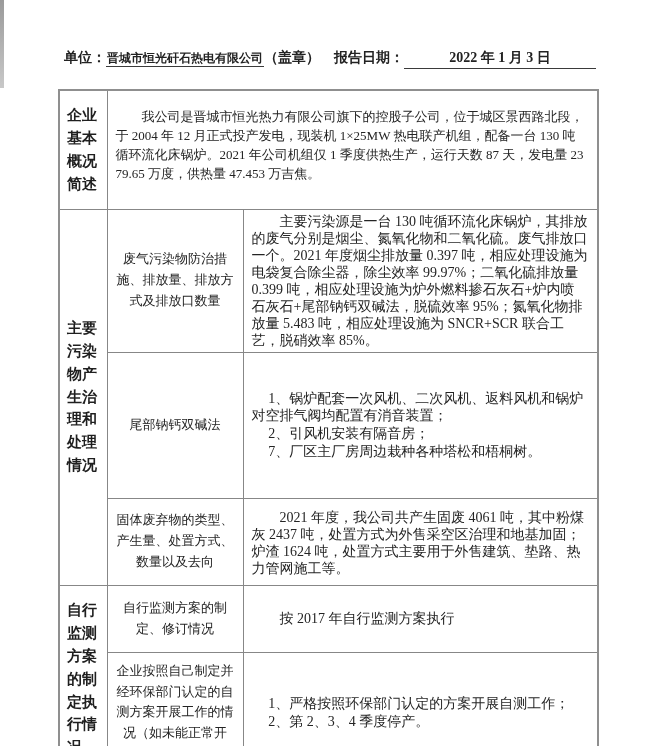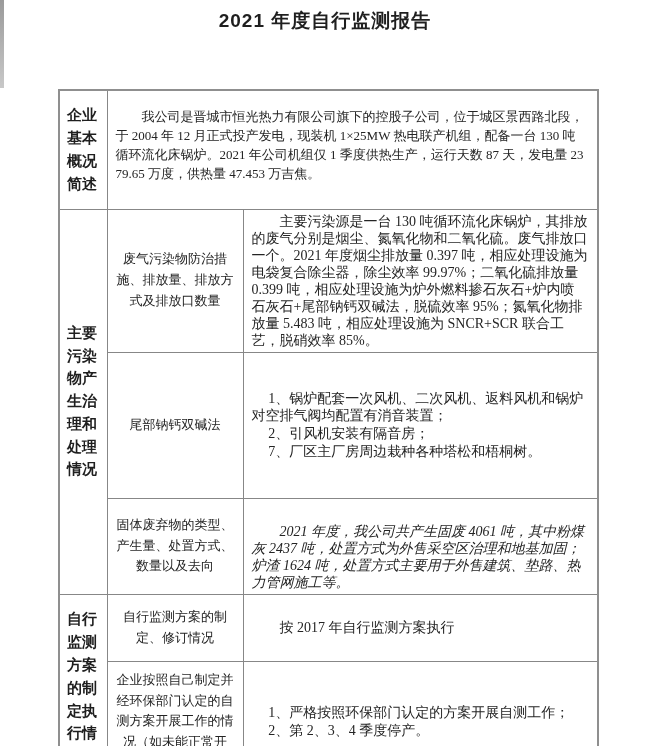--- a/index.html
+++ b/index.html
@@ -61,31 +61,33 @@
   }
   td.detail{
     font-size:14px;line-height:17px;color:#242424;
     vertical-align:top;padding:3px 9px 3px 8px;
     word-break:break-all;
   }
   td.detail.para{text-indent:2em;}
   td.detail.profile{font-size:13px;line-height:19px;padding-top:16px;margin-left:16px;}
   td.detail.mid{vertical-align:middle;margin-left:18px;}
   td.detail .li{text-indent:1.2em;margin:0 0 1px 0;}
-  td.detail.solid{padding-top:24px;font-style:italic;}
+  td.detail.solid{padding-top:10px;}
 </style>
 </head>
 <body>
 
 <div class="page">
 
   <div class="scan-strip"></div>
 
-  <h1 class="title">2021 年度自行监测报告</h1>
 
+  <div class="unit-line">
+    <span>单位：</span><span class="unit-name">晋城市恒光矸石热电有限公司</span><span class="seal">（盖章）</span><span class="seal date-label">报告日期：</span><span class="date-value">2022 年 1 月 3 日</span>
+  </div>
 
   <table class="report">
     <colgroup>
       <col style="width:48px">
       <col style="width:136px">
       <col style="width:355px">
     </colgroup>
     <tbody>
         <tr style="height:119px">
       <td class="cat">企业基本概况简述</td>

